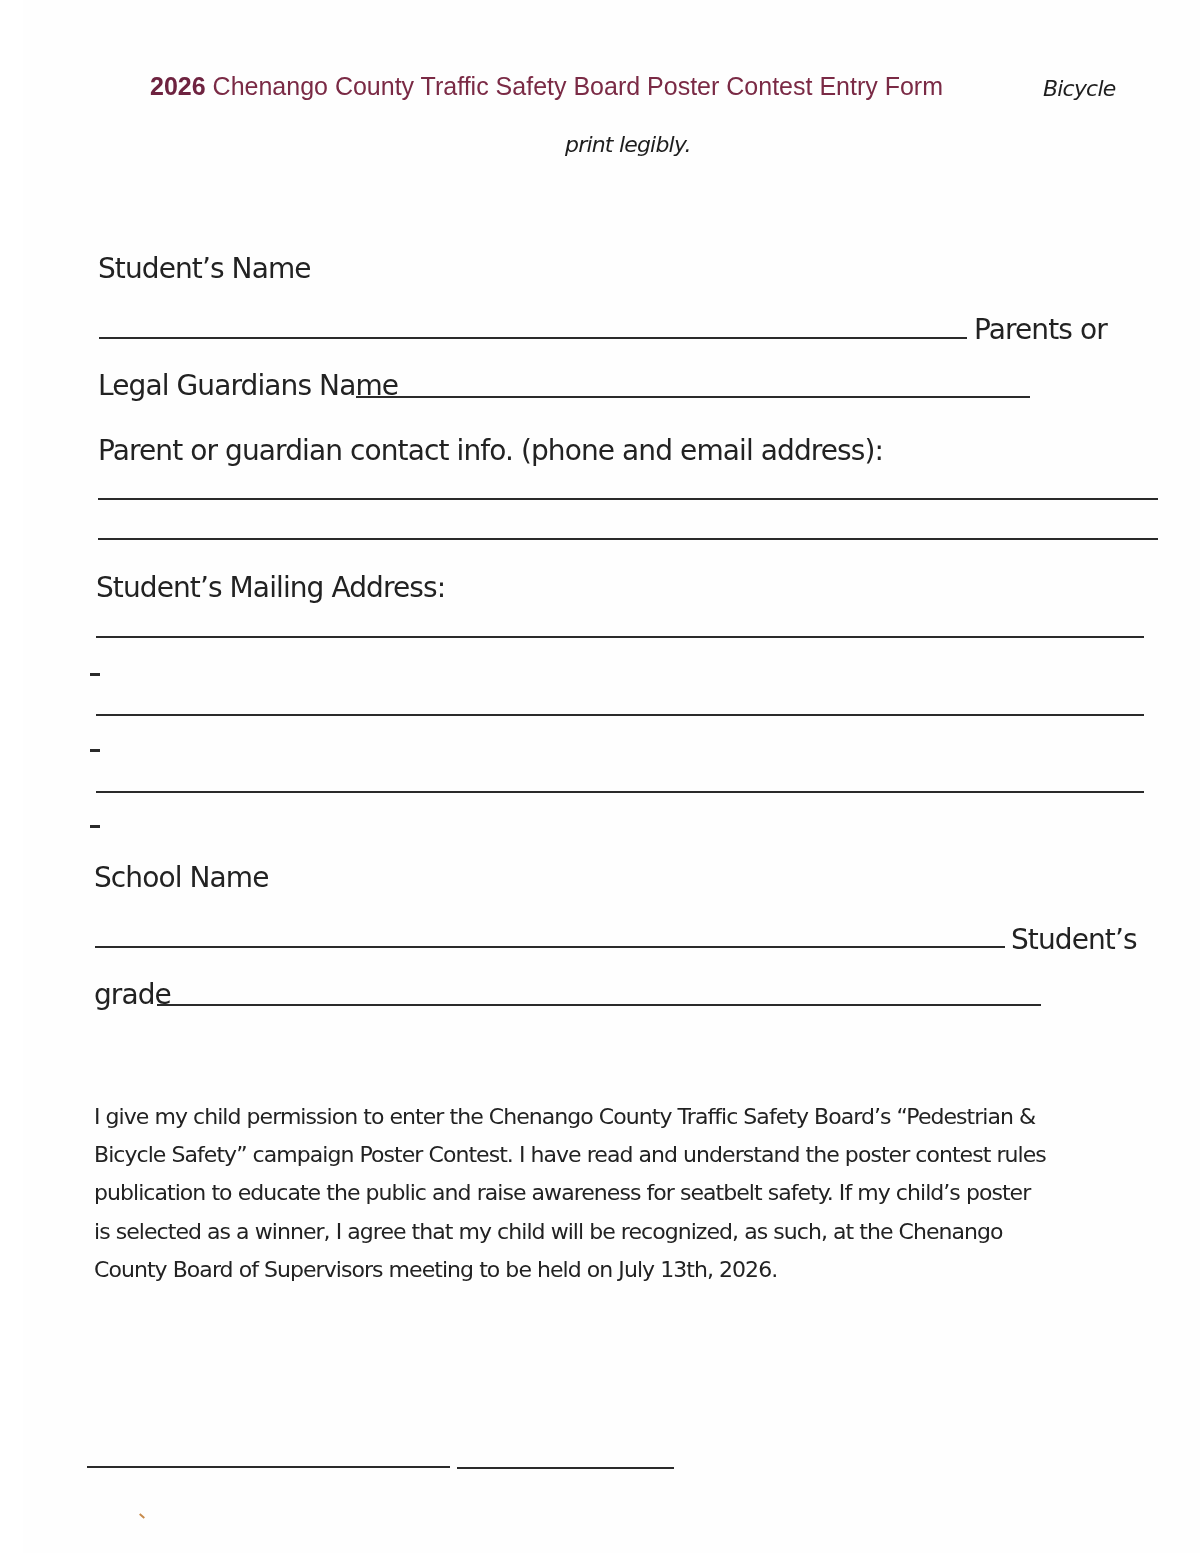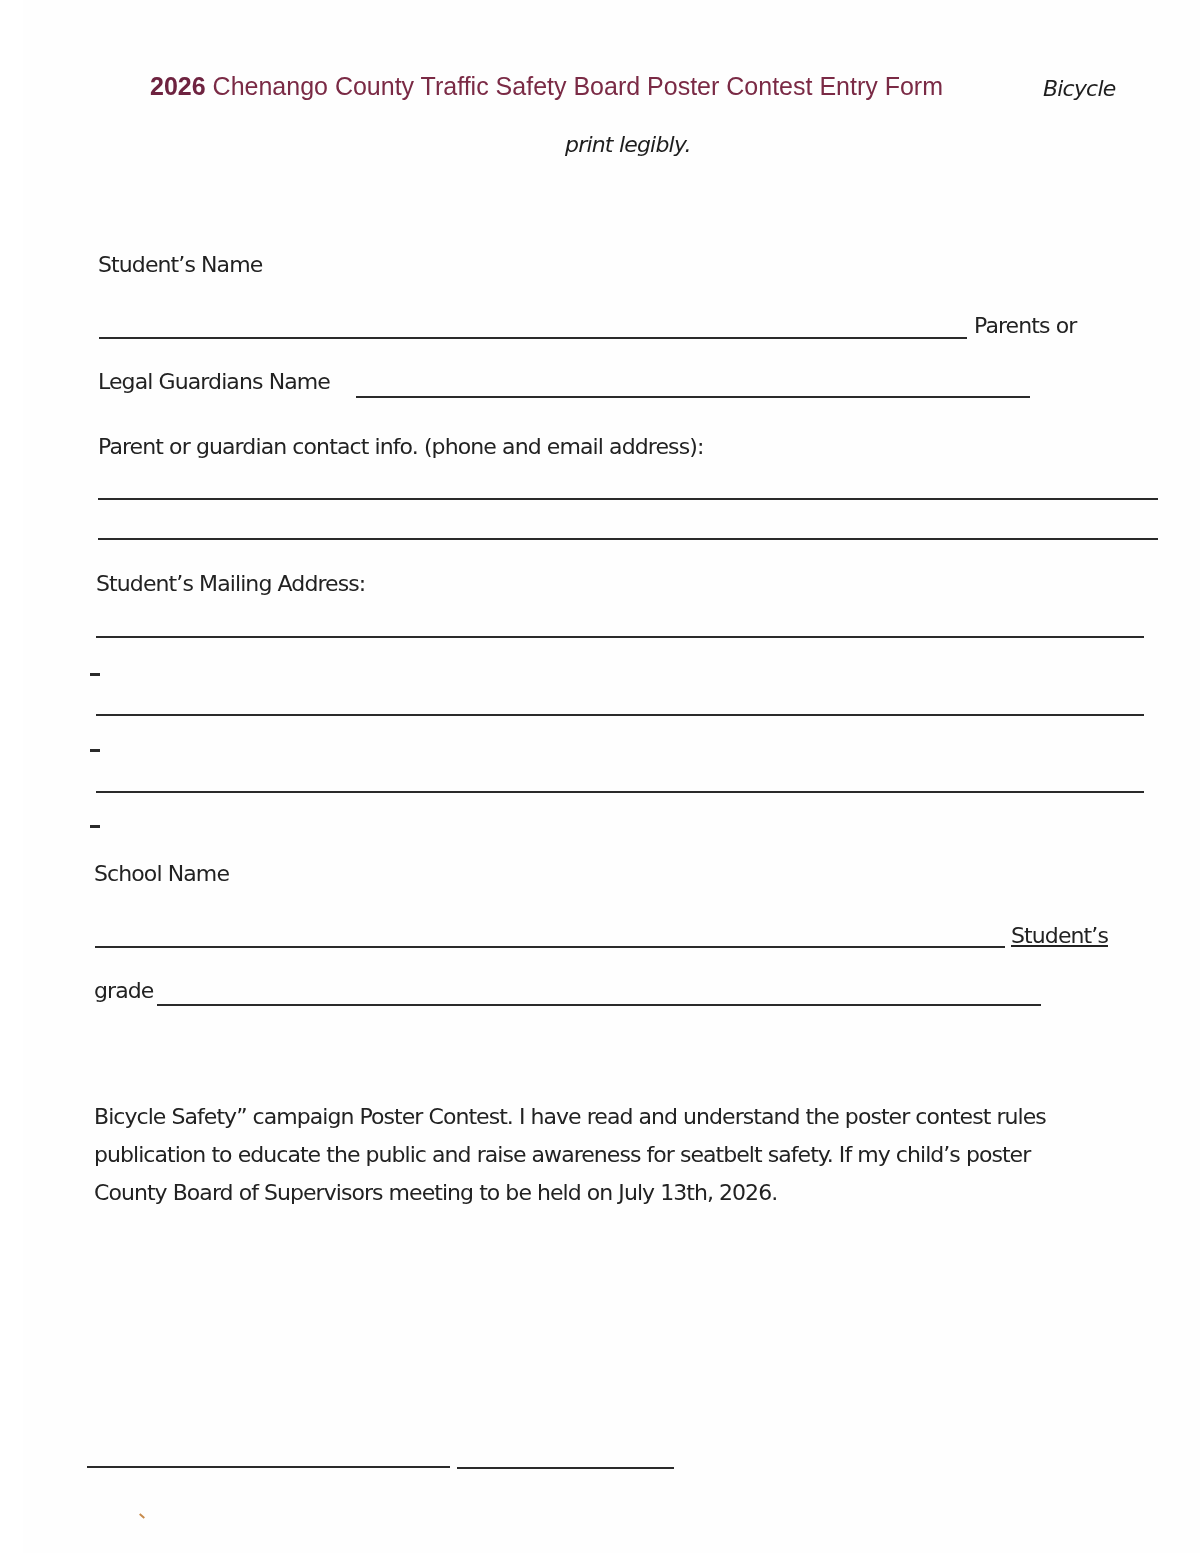--- a/index.html
+++ b/index.html
@@ -36,21 +36,21 @@
       font-family: "DejaVu Sans", sans-serif;
       font-style: italic;
       font-size: 22px;
       color: #1e1e1e;
       letter-spacing: -0.8px;
     }
     .note-1 { left: 1020px; top: 76px; }
     .note-2 { left: 542px; top: 132px; }
     .label {
       font-family: "DejaVu Sans", sans-serif;
-      font-size: 22px;
+      font-size: 28px;
       color: #222;
       letter-spacing: -0.9px;
     }
     .line {
       position: absolute;
       height: 2px;
       background: #2a2a2a;
     }
     .dash {
       position: absolute;
@@ -103,28 +103,30 @@
   <div class="abs label" style="left:73px; top:571px;">Student’s Mailing Address:</div>
   <div class="line" style="left:73px; top:636px; width:1048px;"></div>
   <div class="dash" style="left:67px; top:673px;"></div>
   <div class="line" style="left:73px; top:714px; width:1048px;"></div>
   <div class="dash" style="left:67px; top:749px;"></div>
   <div class="line" style="left:73px; top:791px; width:1048px;"></div>
   <div class="dash" style="left:67px; top:825px;"></div>
 
   <div class="abs label" style="left:71px; top:861px;">School Name</div>
   <div class="line" style="left:72px; top:946px; width:910px;"></div>
-  <div class="abs label" style="left:988px; top:923px;text-decoration:underline;">Student’s</div>
+  <div class="abs label" style="left:988px; top:923px;">Student’s</div>
 
   <div class="abs label" style="left:71px; top:978px;">grade</div>
   <div class="line" style="left:134px; top:1004px; width:884px;"></div>
 
   <div class="para">
+    <span>I give my child permission to enter the Chenango County Traffic Safety Board’s “Pedestrian &amp;</span>
     <span>Bicycle Safety” campaign Poster Contest. I have read and understand the poster contest rules</span>
     <span>publication to educate the public and raise awareness for seatbelt safety. If my child’s poster</span>
+    <span>is selected as a winner, I agree that my child will be recognized, as such, at the Chenango</span>
     <span>County Board of Supervisors meeting to be held on July 13th, 2026.</span>
   </div>
 
   <div class="line" style="left:64px; top:1466px; width:363px;"></div>
   <div class="line" style="left:434px; top:1467px; width:217px;"></div>
 
   <div class="fleck" style="left:116px; top:1515px;"></div>
 </div>
 
 </body></html>

